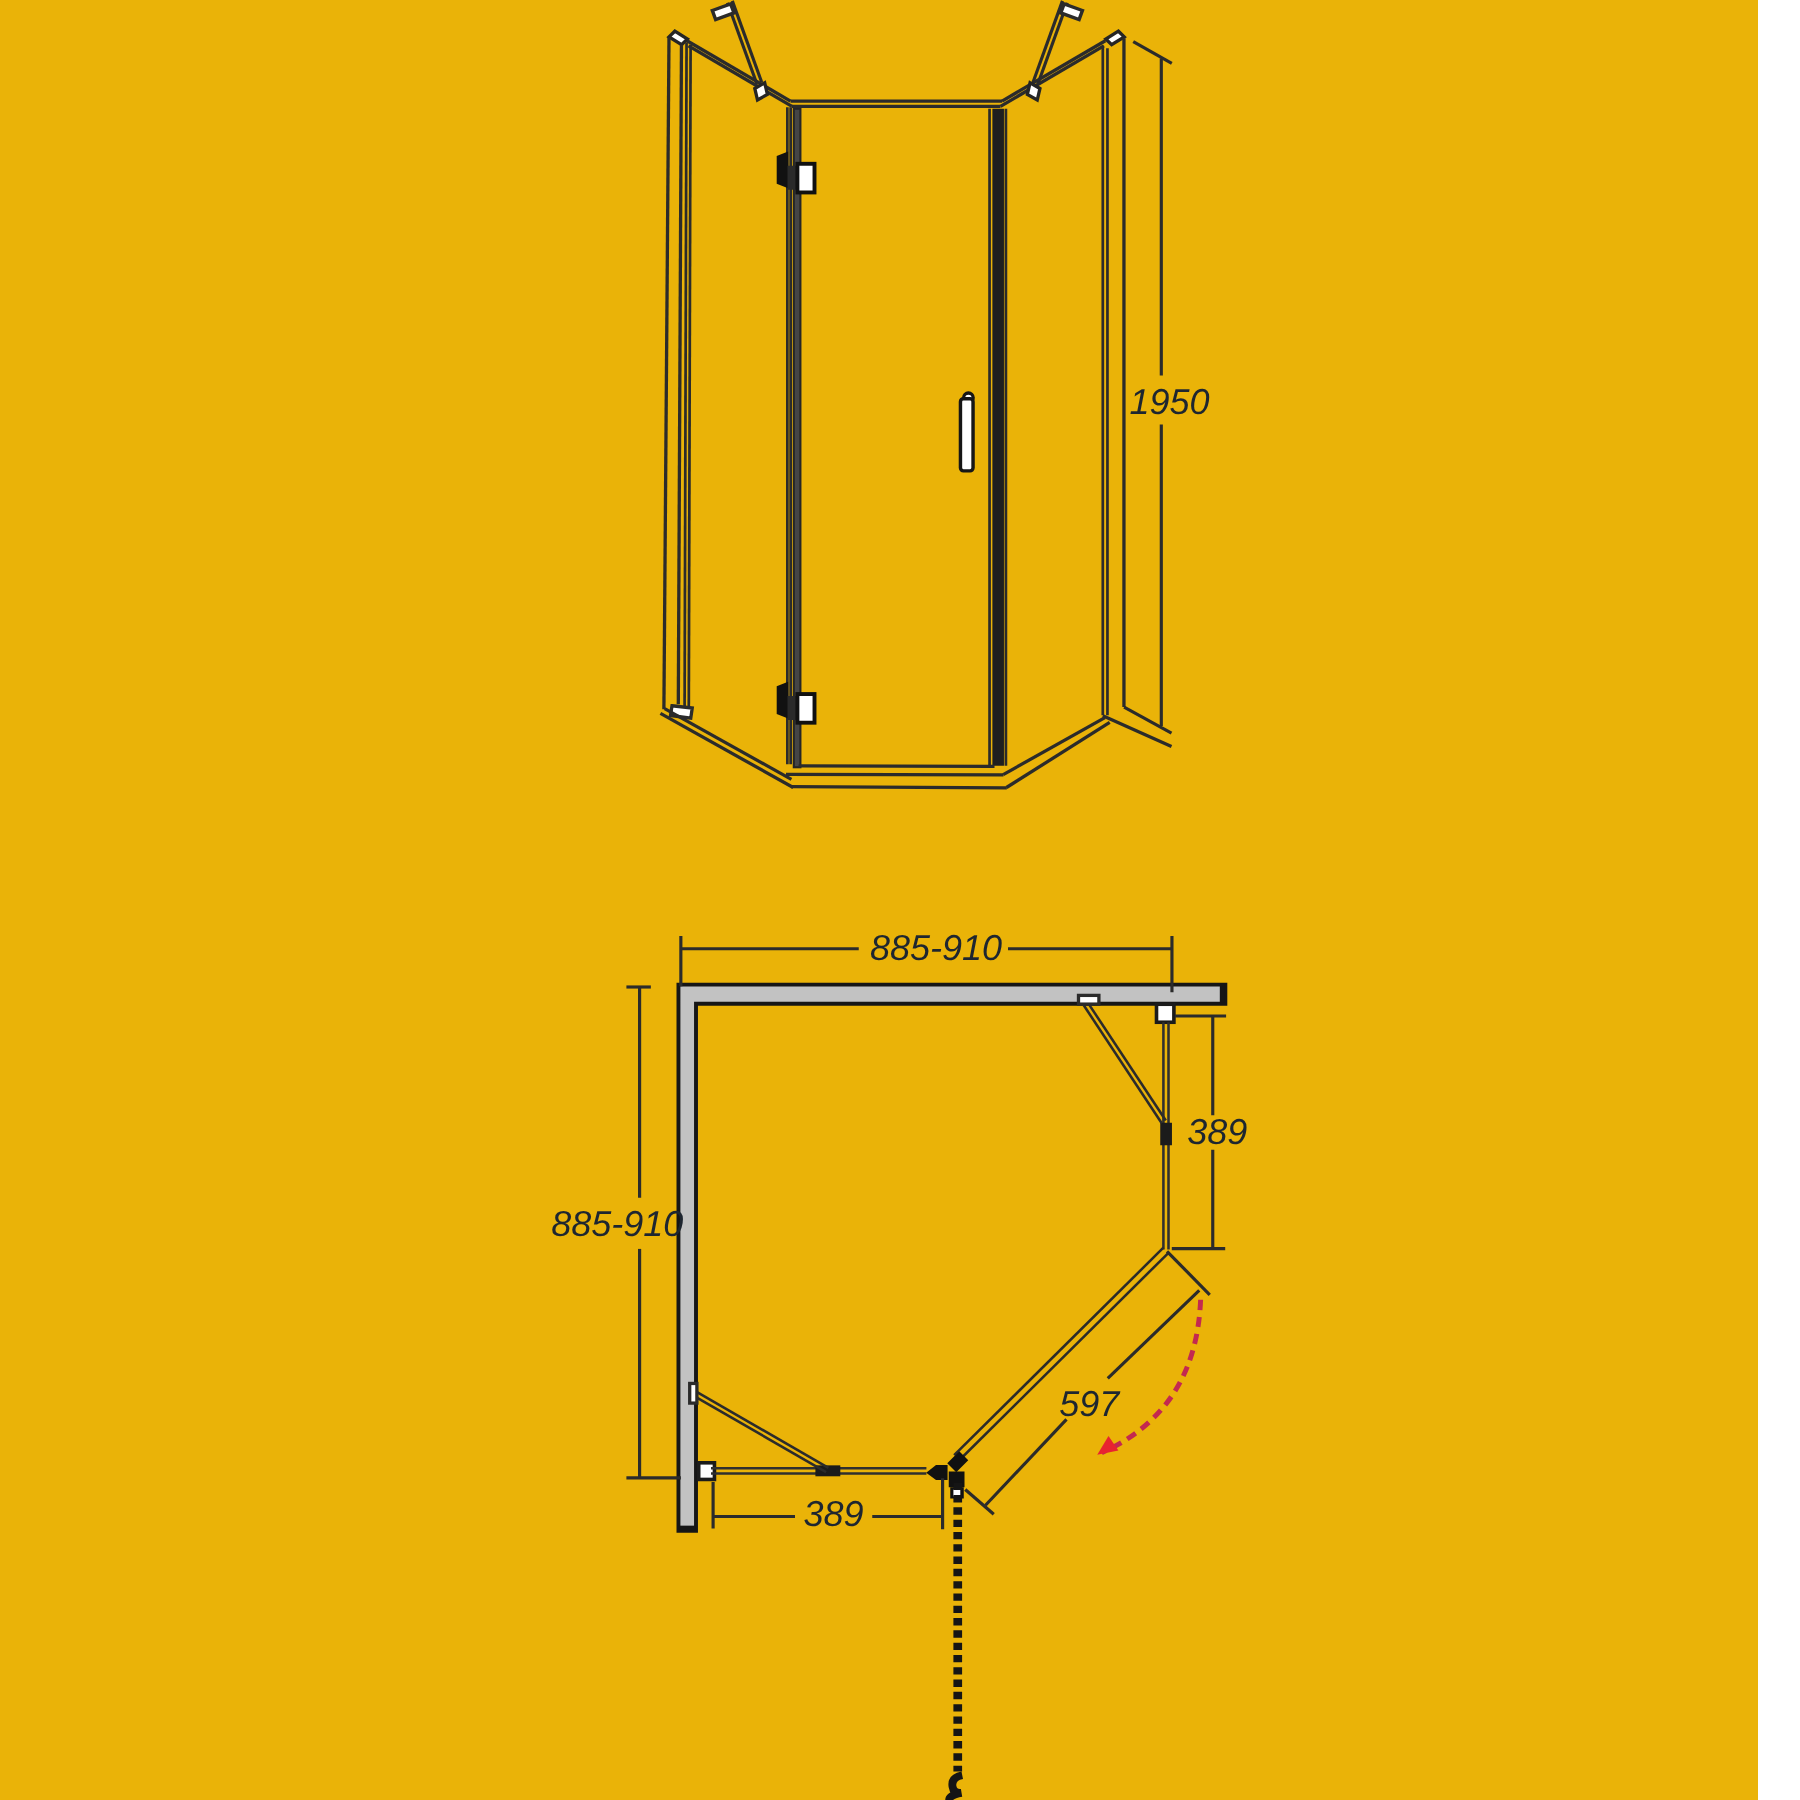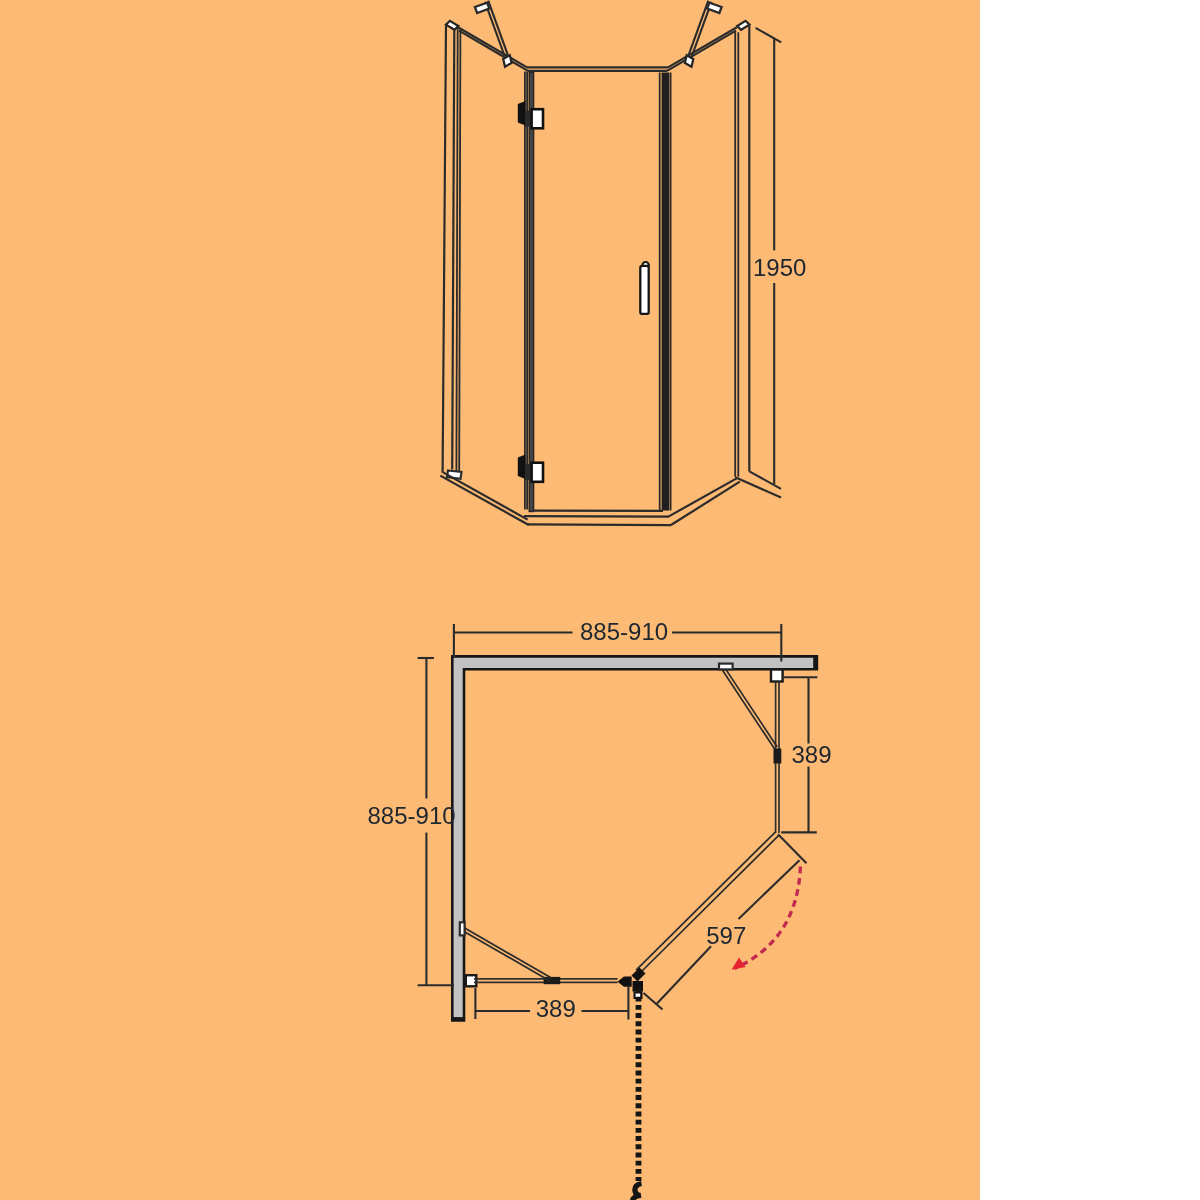--- a/index.html
+++ b/index.html
@@ -1,16 +1,16 @@
 <!DOCTYPE html>
 <html><head>
 <meta charset="utf-8">
 <style>
   html,body{margin:0;padding:0;background:#ffffff;}
-  .wrap{width:980px;height:1200px;position:relative;background:#fdba74;}
+  .wrap{width:1172px;height:1200px;position:relative;background:#eab308;font-style:italic;}
   text{font-family:"Liberation Sans", sans-serif; fill:#1e2630;}
 </style>
 </head>
 <body>
 <div class="wrap">
 <svg width="1200" height="1200" viewBox="0 0 1200 1200" fill="none">
 
 <g stroke="#2b2b2b" stroke-width="2.1">
   <line x1="485.0" y1="1.8" x2="504.6" y2="56.0"></line>
   <line x1="488.2" y1="0.6" x2="507.8" y2="54.8"></line>

